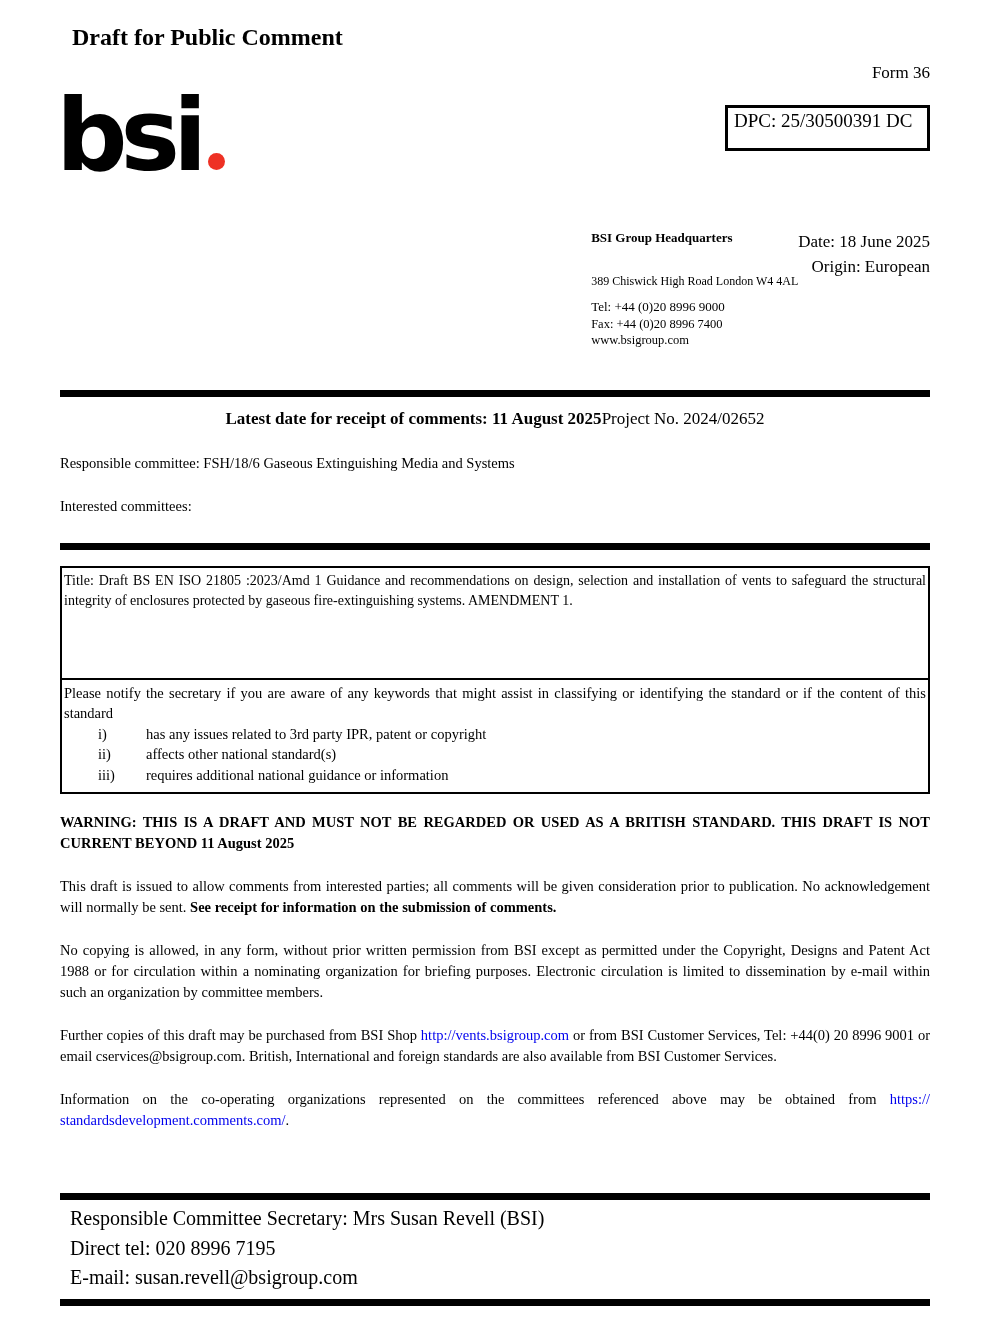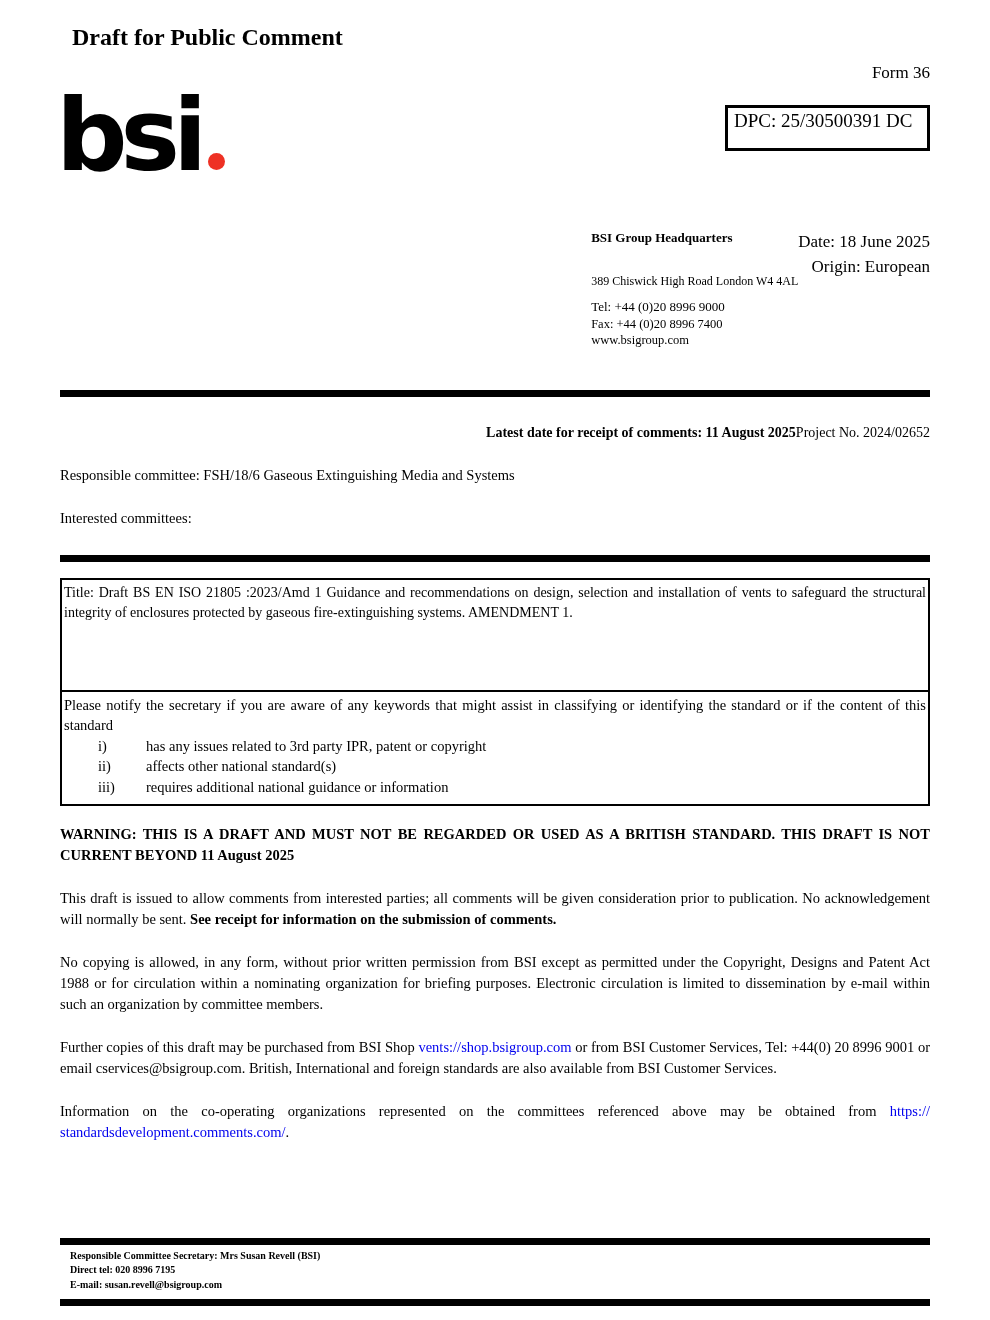--- a/index.html
+++ b/index.html
@@ -39,21 +39,21 @@
     margin-left:8px;
   }
   .addr-row{display:flex;justify-content:flex-end;margin-top:52px;}
   .addr-name{font-size:13px;font-weight:bold;}
   .addr-street{font-size:12px;margin-top:28px;}
   .addr-tel{font-size:13px;margin-top:10px;line-height:1.28;}
   .addr-line{font-size:12.5px;line-height:1.28;}
   .meta-right{text-align:right;font-size:17px;line-height:1.45;}
   .bar{height:7px;background:#000;}
   .bar-1{margin-top:42px;}
-  .row-split{display:flex;justify-content:flex-end;font-size:14px;margin-top:28px;}
+  .row-split{display:flex;justify-content:center;font-size:17px;margin-top:12px;}
   .bold{font-weight:bold;}
   .committee-line{font-size:14.5px;margin-top:26px;}
   .bar-2{margin-top:28px;}
   .title-box{
     border:2px solid #000;
     margin-top:16px;
     min-height:114px;
     box-sizing:border-box;
     padding:3px 2px;
     font-size:14px;
@@ -73,23 +73,22 @@
   .kw-item{display:flex;}
   .kw-num{width:48px;padding-left:34px;flex:none;}
   .para{font-size:14.5px;line-height:1.45;text-align:justify;margin-top:22px;}
   .para-warning{font-weight:bold;margin-top:18px;}
   a.doc-link{color:#0000ee;text-decoration:none;cursor:pointer;}
   .footer{
     position:absolute;
     left:60px;right:60px;bottom:14px;
   }
   .footer-text{
-    font-size:10px;line-height:1.48;
+    font-size:20px;line-height:1.48;
     padding:4px 0 6px 10px;
-    font-weight:bold;
   }
 </style>
 </head>
 <body>
 
 <div class="page">
 
   <h1 class="draft-header">Draft for Public Comment</h1>
 
   <div class="form-no">Form 36</div>
@@ -143,21 +142,21 @@
       <span>requires additional national guidance or information</span>
     </div>
   </div>
 
   <div class="para para-warning">WARNING: THIS IS A DRAFT AND MUST NOT BE REGARDED OR USED AS A BRITISH STANDARD. THIS DRAFT IS NOT CURRENT BEYOND 11 August 2025</div>
 
   <div class="para"><span>This draft is issued to allow comments from interested parties; all comments will be given consideration prior to publication. No acknowledgement will normally be sent. </span><span class="bold">See receipt for information on the submission of comments.</span></div>
 
   <div class="para">No copying is allowed, in any form, without prior written permission from BSI except as permitted under the Copyright, Designs and Patent Act 1988 or for circulation within a nominating organization for briefing purposes. Electronic circulation is limited to dissemination by e-mail within such an organization by committee members.</div>
 
-  <div class="para"><span>Further copies of this draft may be purchased from BSI Shop </span><a class="doc-link">vents://shop.bsigroup.com</a><span> or from BSI Customer Services, Tel: +44(0) 20 8996 9001 or email cservices@bsigroup.com. British, International and foreign standards are also available from BSI Customer Services.</span></div>
+  <div class="para"><span>Further copies of this draft may be purchased from BSI Shop </span><a class="doc-link">http://vents.bsigroup.com</a><span> or from BSI Customer Services, Tel: +44(0) 20 8996 9001 or email cservices@bsigroup.com. British, International and foreign standards are also available from BSI Customer Services.</span></div>
 
   <div class="para"><span>Information on the co-operating organizations represented on the committees referenced above may be obtained from </span><a class="doc-link"><span>https://</span><wbr><span>standardsdevelopment.comments.com/</span></a><span>.</span></div>
 
   <div class="footer">
     <div class="bar"></div>
     <div class="footer-text">
       <div>Responsible Committee Secretary: Mrs Susan Revell (BSI)</div>
       <div>Direct tel: 020 8996 7195</div>
       <div>E-mail: susan.revell@bsigroup.com</div>
     </div>

